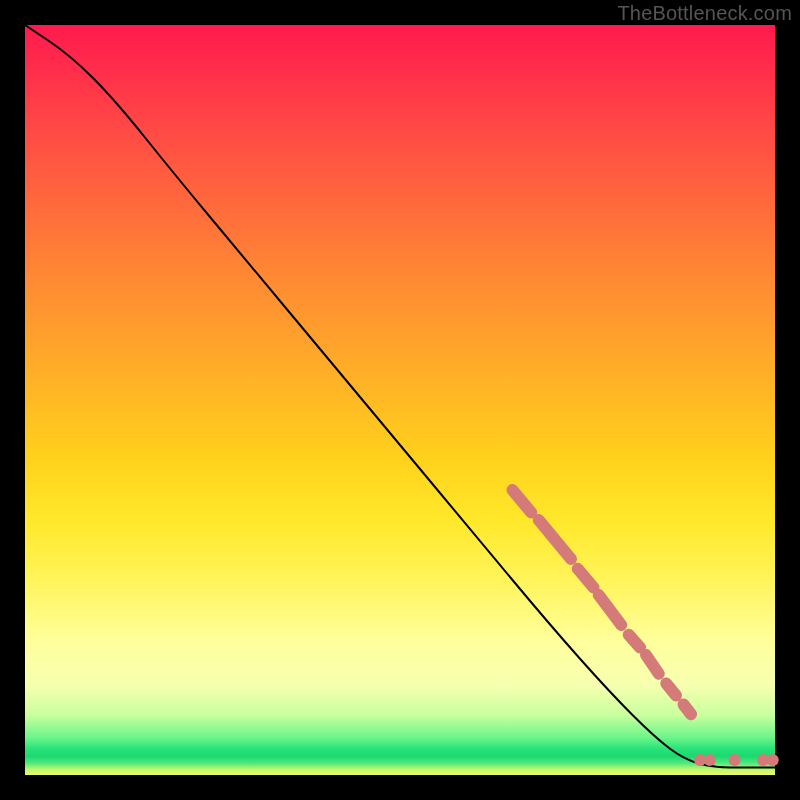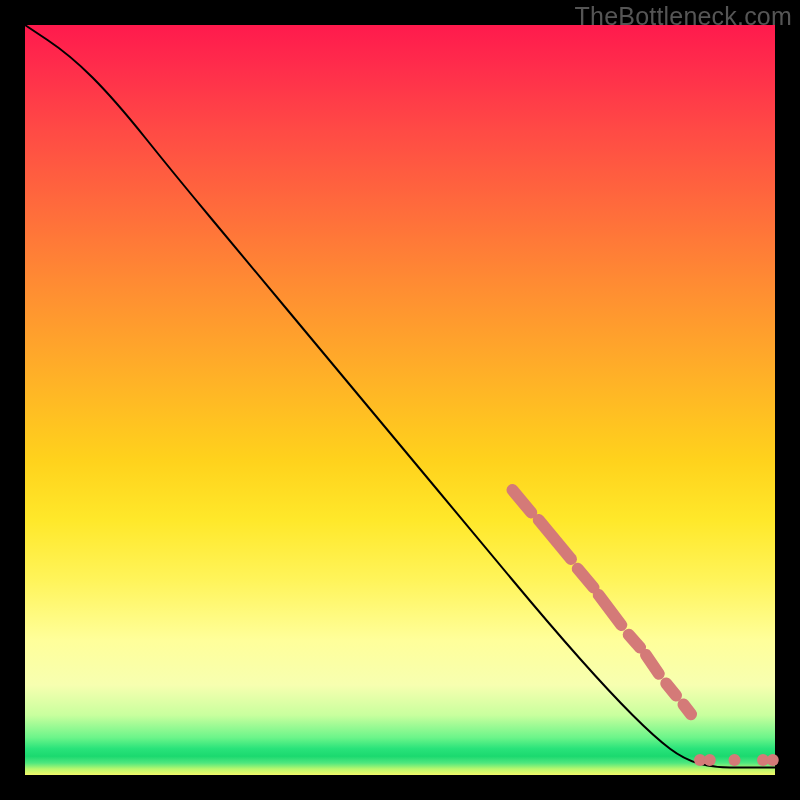--- a/index.html
+++ b/index.html
@@ -15,21 +15,21 @@
     position: relative;
     width: 800px;
     height: 800px;
     background: #000;
   }
   .watermark {
     position: absolute;
     top: 2px;
     right: 8px;
     color: #555;
-    font-size: 25px;
+    font-size: 20px;
     font-weight: 500;
     letter-spacing: 0.2px;
     z-index: 5;
     user-select: none;
   }
   .plot {
     position: absolute;
     left: 25px;
     top: 25px;
     width: 750px;

